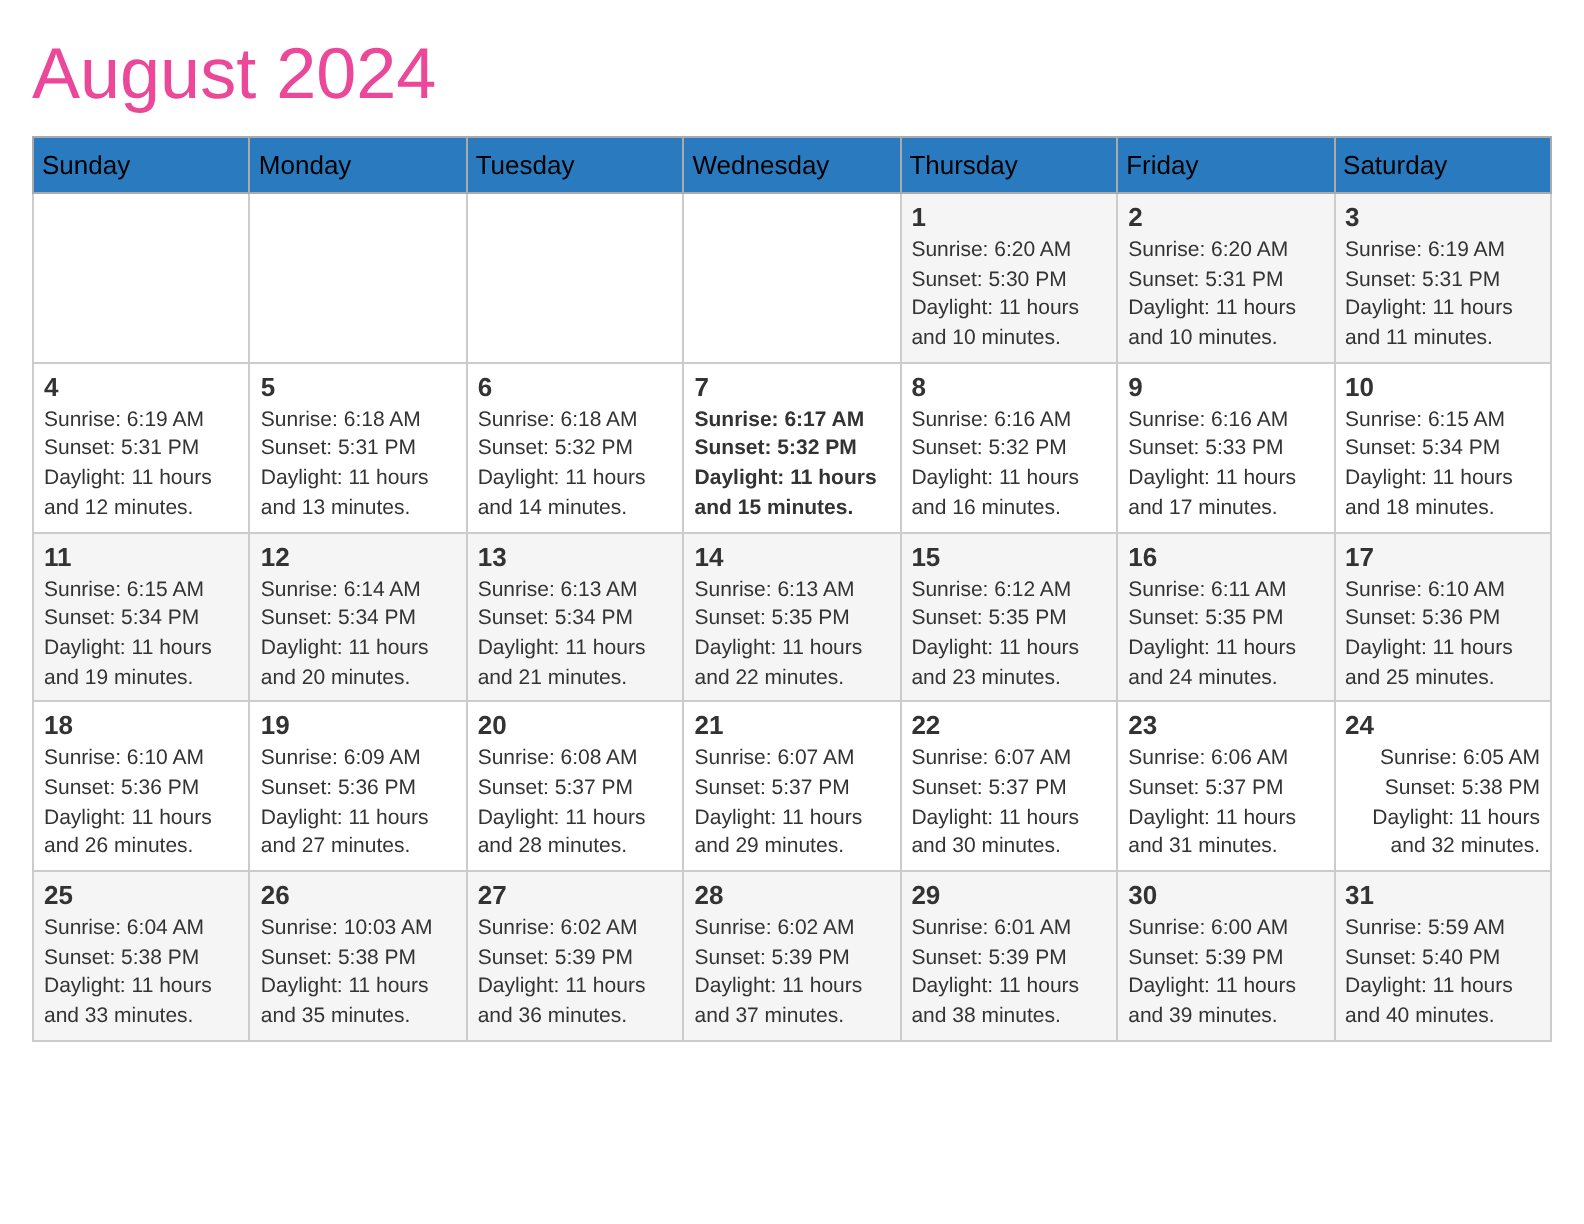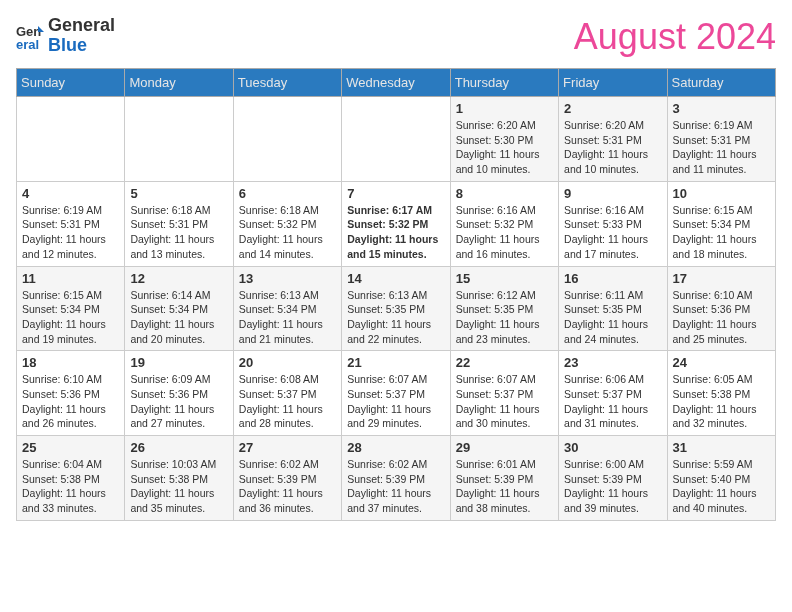--- a/index.html
+++ b/index.html
@@ -46,21 +46,21 @@
       font-size: 15px;
       color: #555;
     }
     table {
       width: 100%;
       border-collapse: collapse;
       font-size: 11px;
     }
     thead tr th {
       background-color: #2a7abf;
-      color: #e5e5e5;
+      color: #000000;
       padding: 6px 4px;
       text-align: left;
       font-size: 13px;
       font-weight: normal;
       border: 1px solid #aaa;
     }
     tbody tr td {
       border: 1px solid #ccc;
       vertical-align: top;
       padding: 4px 5px;
@@ -83,31 +83,20 @@
       line-height: 1.4;
     }
     .empty-cell {
       background: #fff !important;
     }
   </style>
 </head>
 <body>
 
 <div class="header">
-  <div class="logo">
-    <svg class="logo-icon" viewBox="0 0 28 28">
-      <text x="0" y="14" font-size="13" font-weight="bold" fill="#333">Gen</text>
-      <text x="0" y="27" font-size="13" font-weight="bold" fill="#1a6bbf">eral</text>
-      <polygon points="22,4 28,10 22,10" fill="#1a6bbf"></polygon>
-    </svg>
-    <div class="logo-text">
-      <div>General</div>
-      <div><span>Blue</span></div>
-    </div>
-  </div>
   <div class="title-block">
     <div class="month-year">August 2024</div>
   </div>
 </div>
 
 <table>
   <thead>
     <tr>
     <th>Sunday</th>
         <th>Monday</th>
@@ -263,21 +252,21 @@
 Daylight: 11 hours and 30 minutes.</div>
         </td>
         <td>
           <div class="day-num">23</div>
           <div class="day-info" style="white-space: pre-line;">Sunrise: 6:06 AM
 Sunset: 5:37 PM
 Daylight: 11 hours and 31 minutes.</div>
         </td>
         <td>
           <div class="day-num">24</div>
-          <div class="day-info" style="white-space: pre-line;">Sunrise: 6:05 AM
+          <div class="day-info" style="white-space: pre-line; text-align: right;">Sunrise: 6:05 AM
 Sunset: 5:38 PM
 Daylight: 11 hours and 32 minutes.</div>
         </td>
       </tr>
       <tr>
         <td>
           <div class="day-num">25</div>
           <div class="day-info" style="white-space: pre-line;">Sunrise: 6:04 AM
 Sunset: 5:38 PM
 Daylight: 11 hours and 33 minutes.</div>

